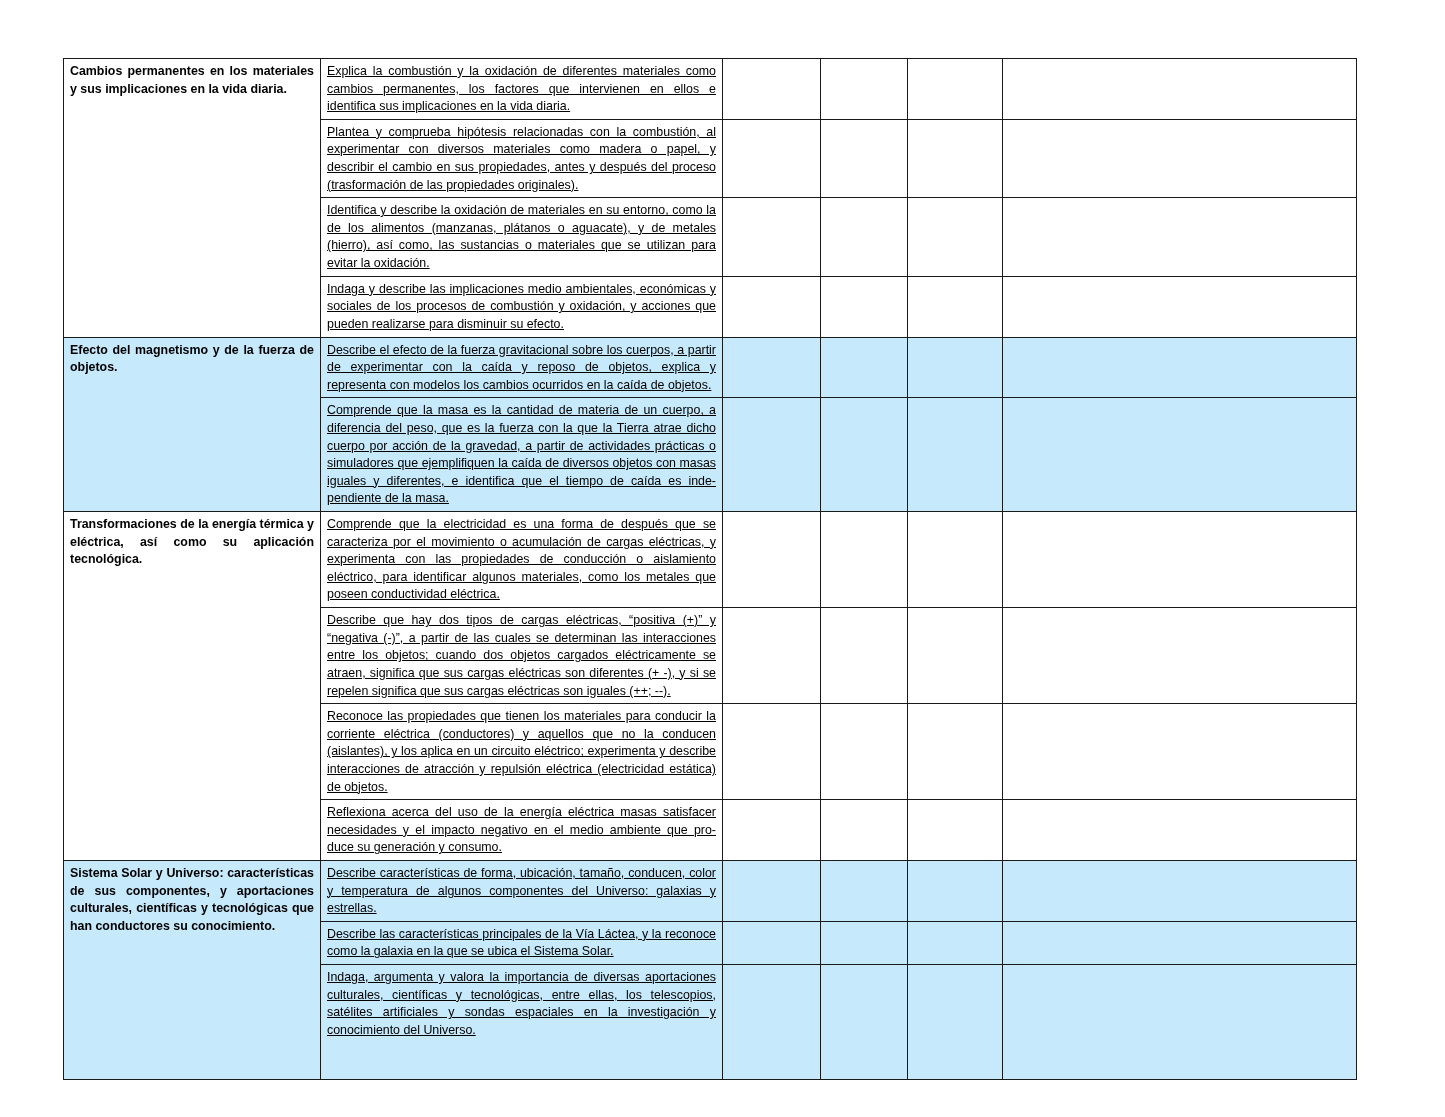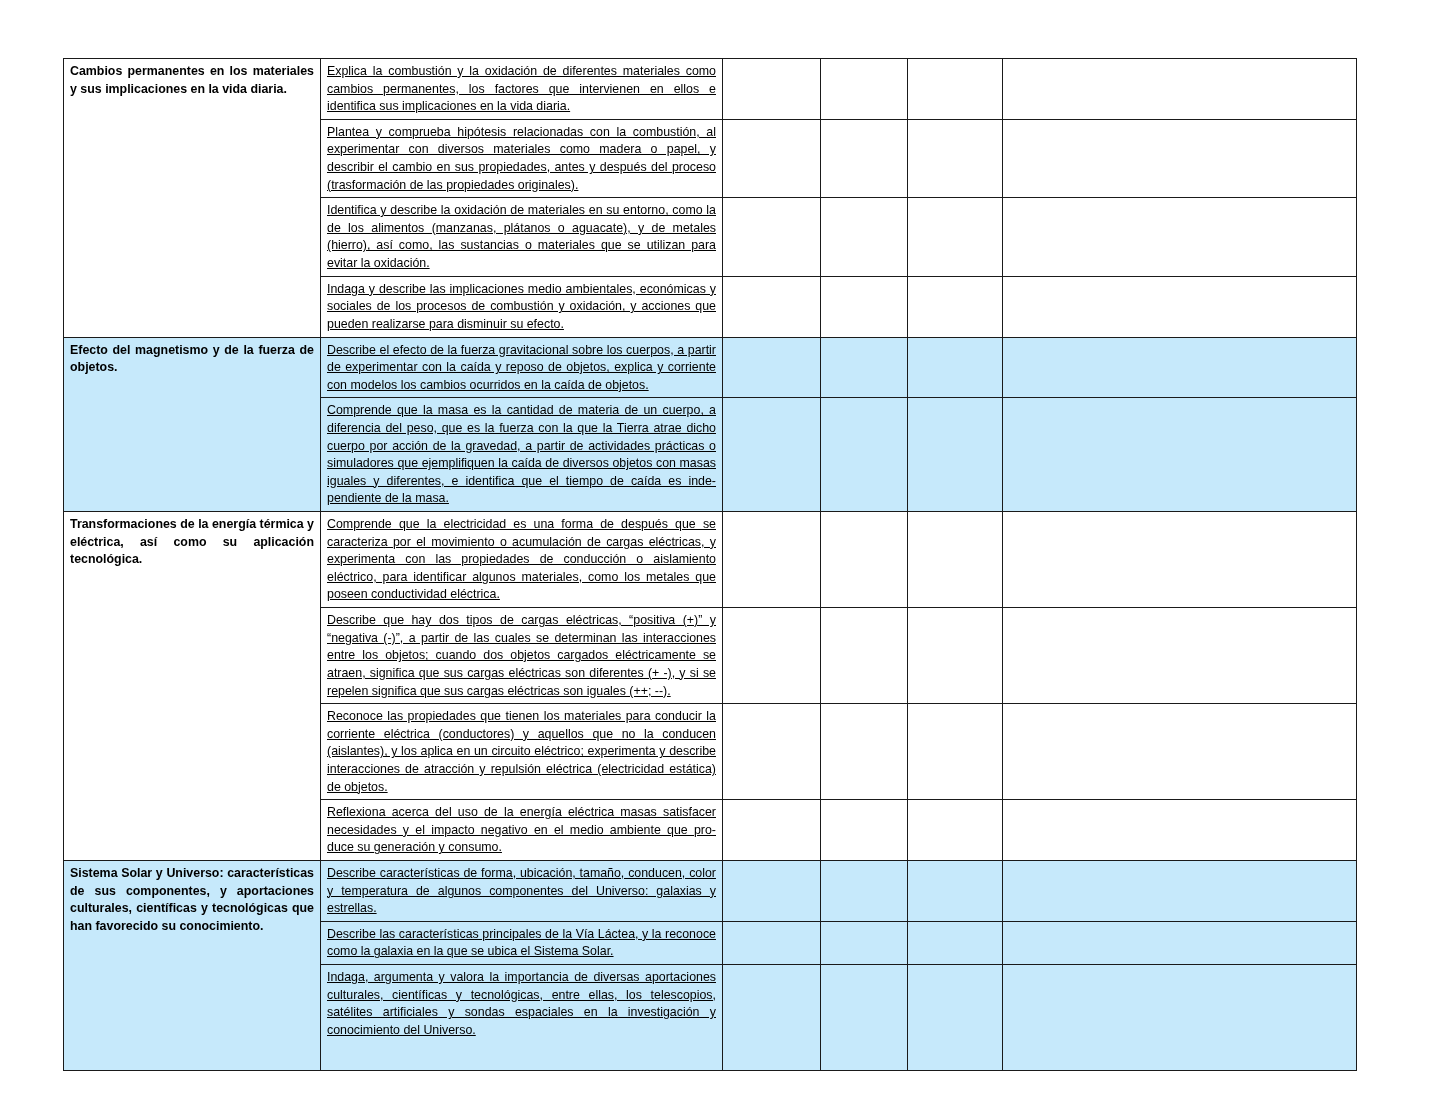--- a/index.html
+++ b/index.html
@@ -105,21 +105,21 @@
         </tr>
         <tr class="plain">
           <td class="learning-cell">Indaga y describe las implicaciones medio ambientales, económicas y sociales de los procesos de combustión y oxidación, y acciones que pueden realizarse para disminuir su efecto.</td>
           <td class="mark-cell"></td>
           <td class="mark-cell"></td>
           <td class="mark-cell"></td>
           <td class="notes-cell"></td>
         </tr>
         <tr class="shaded">
           <td class="theme-cell" rowspan="2">Efecto del magnetismo y de la fuerza de objetos.</td>
-          <td class="learning-cell">Describe el efecto de la fuerza gravitacional sobre los cuerpos, a partir de experimentar con la caída y reposo de objetos, explica y corriente con modelos los cambios ocurridos en la caída de objetos.</td>
+          <td class="learning-cell">Describe el efecto de la fuerza gravitacional sobre los cuerpos, a partir de experimentar con la caída y reposo de objetos, explica y representa con modelos los cambios ocurridos en la caída de objetos.</td>
           <td class="mark-cell"></td>
           <td class="mark-cell"></td>
           <td class="mark-cell"></td>
           <td class="notes-cell"></td>
         </tr>
         <tr class="shaded">
           <td class="learning-cell">Comprende que la masa es la cantidad de materia de un cuerpo, a diferencia del peso, que es la fuerza con la que la Tierra atrae dicho cuerpo por acción de la gravedad, a partir de actividades prácticas o simuladores que ejemplifiquen la caída de diversos objetos con masas iguales y diferentes, e identifica que el tiempo de caída es inde- pendiente de la masa.</td>
           <td class="mark-cell"></td>
           <td class="mark-cell"></td>
           <td class="mark-cell"></td>
@@ -148,36 +148,36 @@
           <td class="notes-cell"></td>
         </tr>
         <tr class="plain">
           <td class="learning-cell">Reflexiona acerca del uso de la energía eléctrica masas satisfacer necesidades y el impacto negativo en el medio ambiente que pro- duce su generación y consumo.</td>
           <td class="mark-cell"></td>
           <td class="mark-cell"></td>
           <td class="mark-cell"></td>
           <td class="notes-cell"></td>
         </tr>
         <tr class="shaded">
-          <td class="theme-cell" rowspan="3">Sistema Solar y Universo: características de sus componentes, y aportaciones culturales, científicas y tecnológicas que han favorecido su conocimiento.</td>
+          <td class="theme-cell" rowspan="3">Sistema Solar y Universo: características de sus componentes, y aportaciones culturales, científicas y tecnológicas que han conductores su conocimiento.</td>
           <td class="learning-cell">Describe características de forma, ubicación, tamaño, conducen, color y temperatura de algunos componentes del Universo: galaxias y estrellas.</td>
           <td class="mark-cell"></td>
           <td class="mark-cell"></td>
           <td class="mark-cell"></td>
           <td class="notes-cell"></td>
         </tr>
         <tr class="shaded">
           <td class="learning-cell">Describe las características principales de la Vía Láctea, y la reconoce como la galaxia en la que se ubica el Sistema Solar.</td>
           <td class="mark-cell"></td>
           <td class="mark-cell"></td>
           <td class="mark-cell"></td>
           <td class="notes-cell"></td>
         </tr>
         <tr class="shaded">
-          <td class="learning-cell" style="padding-bottom: 31px;">Indaga, argumenta y valora la importancia de diversas aportaciones culturales, científicas y tecnológicas, entre ellas, los telescopios, satélites artificiales y sondas espaciales en la investigación y conocimiento del Universo.</td>
+          <td class="learning-cell" style="padding-bottom: 40px;">Indaga, argumenta y valora la importancia de diversas aportaciones culturales, científicas y tecnológicas, entre ellas, los telescopios, satélites artificiales y sondas espaciales en la investigación y conocimiento del Universo.</td>
           <td class="mark-cell" style="padding-bottom: 40px;"></td>
           <td class="mark-cell" style="padding-bottom: 40px;"></td>
           <td class="mark-cell" style="padding-bottom: 40px;"></td>
           <td class="notes-cell" style="padding-bottom: 40px;"></td>
         </tr>
       </tbody>
   </table>
 </div>
 
 </body></html>

